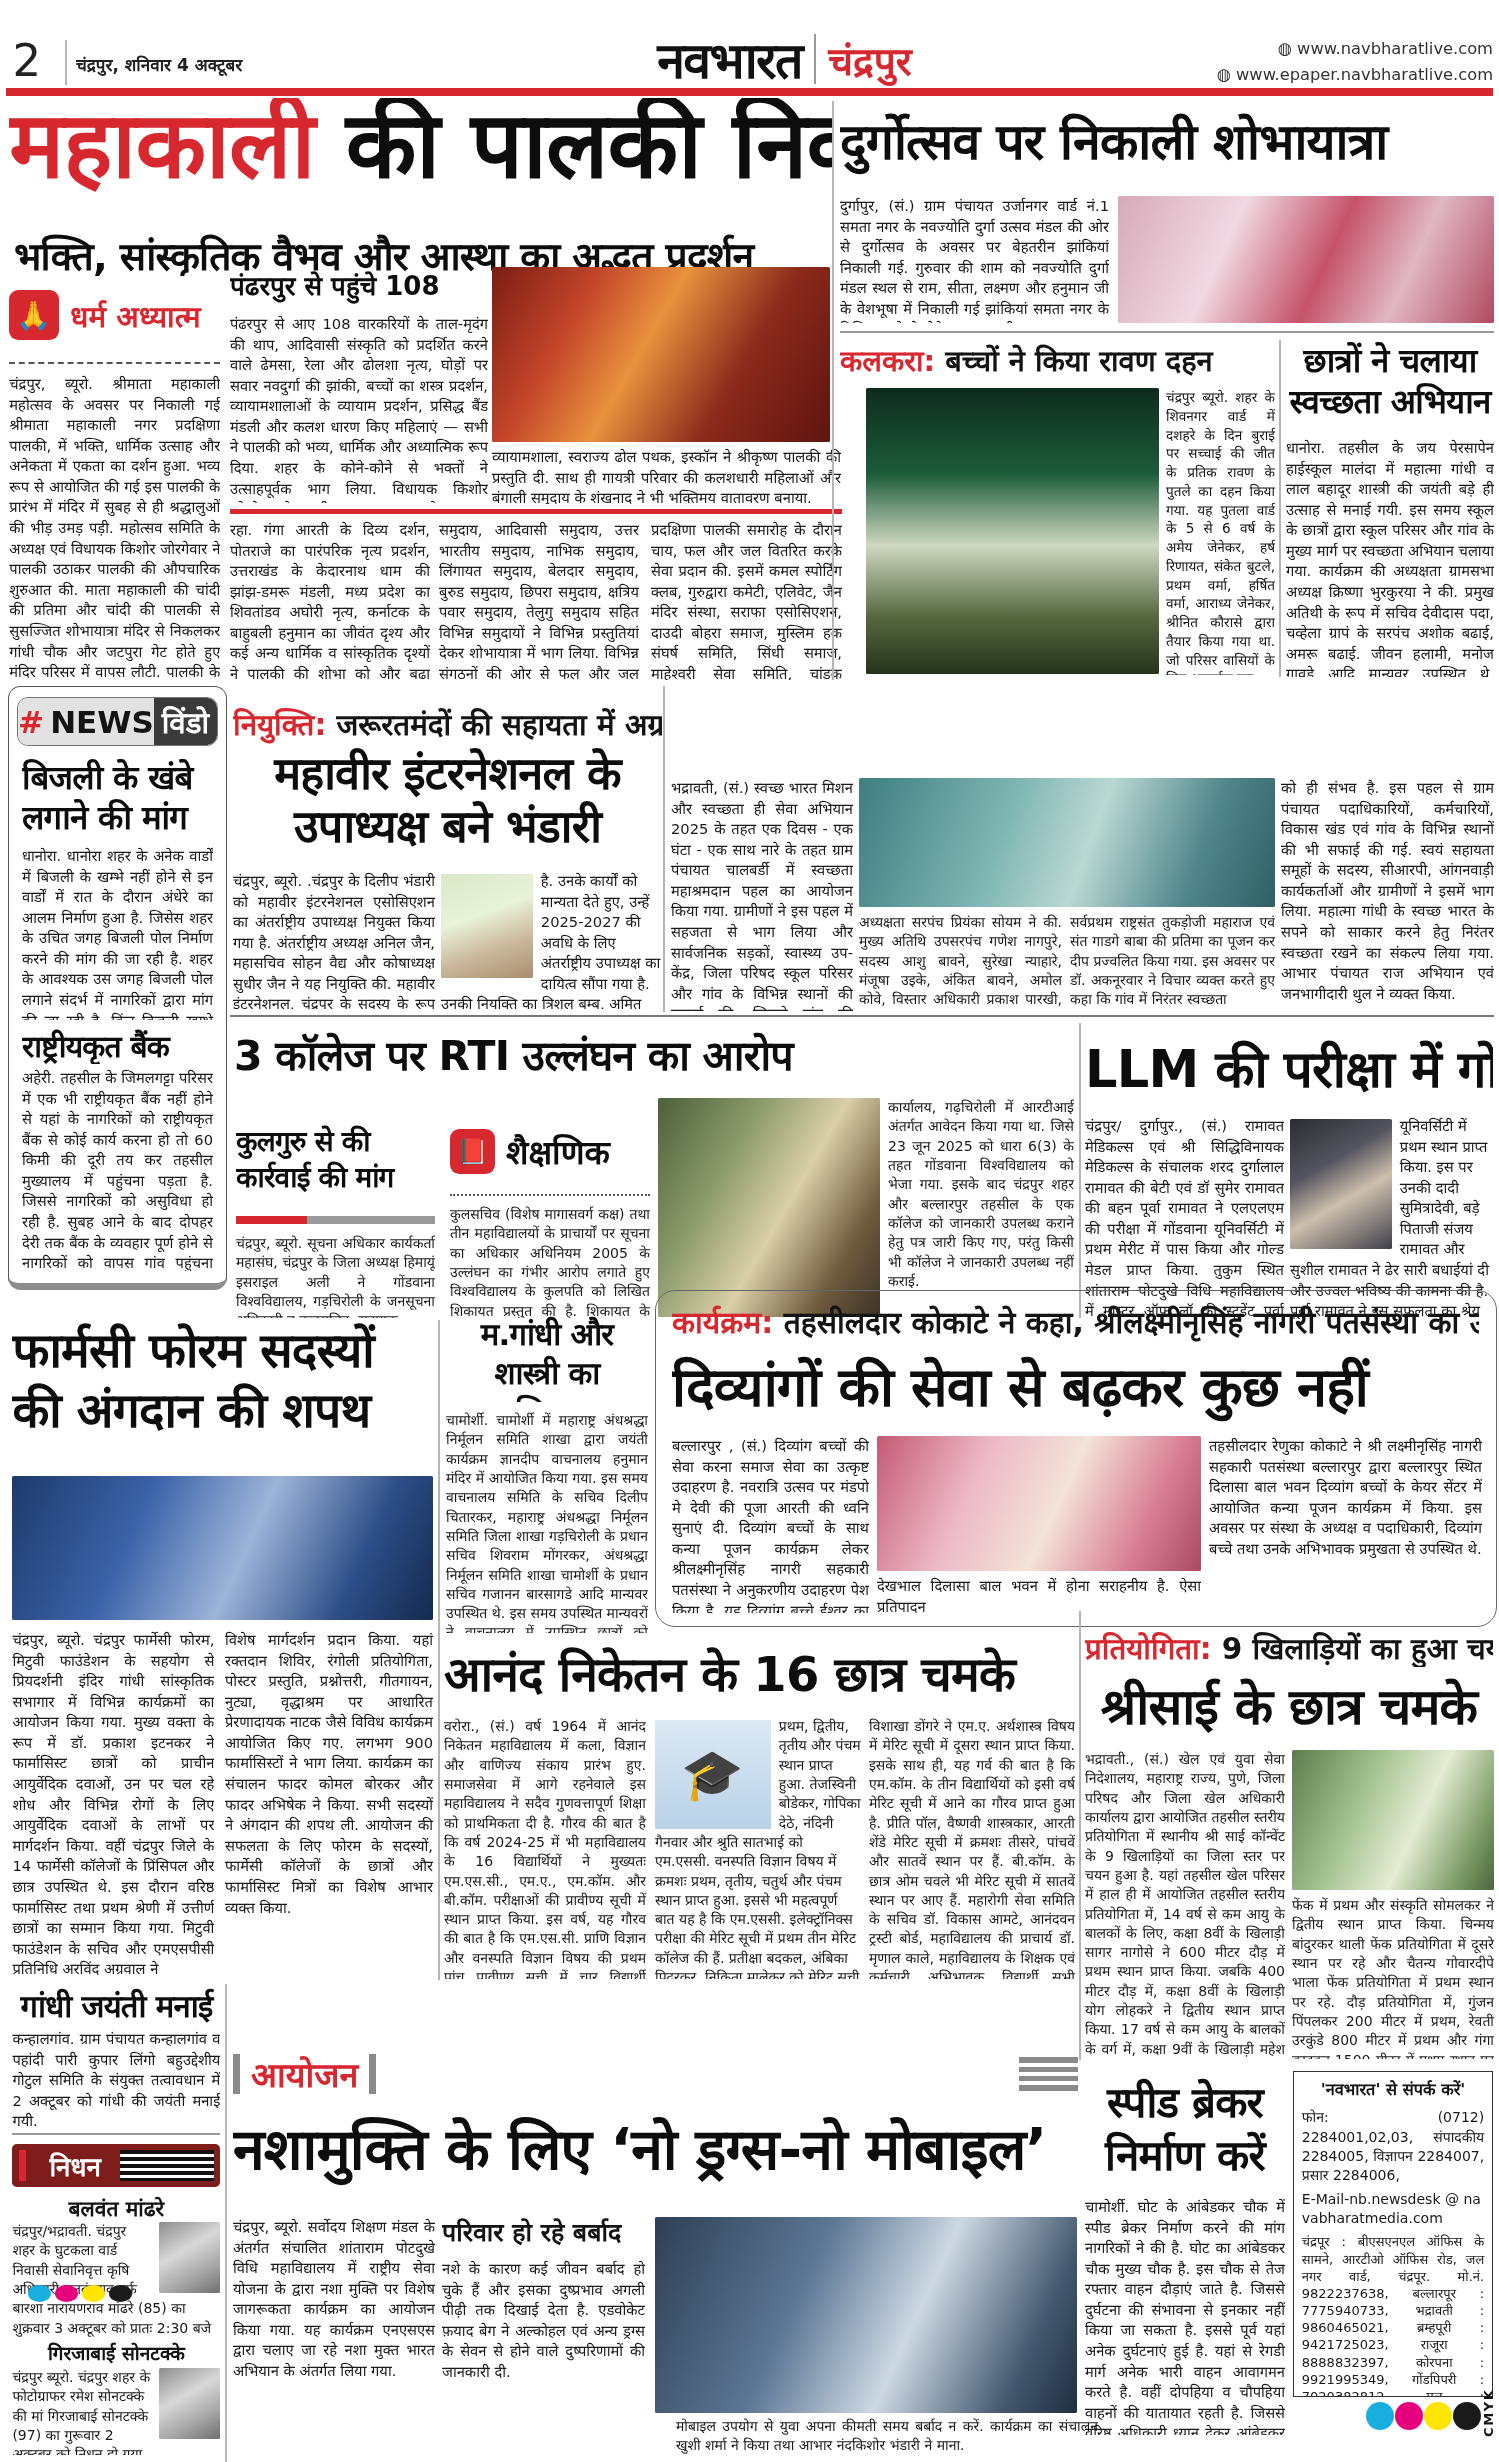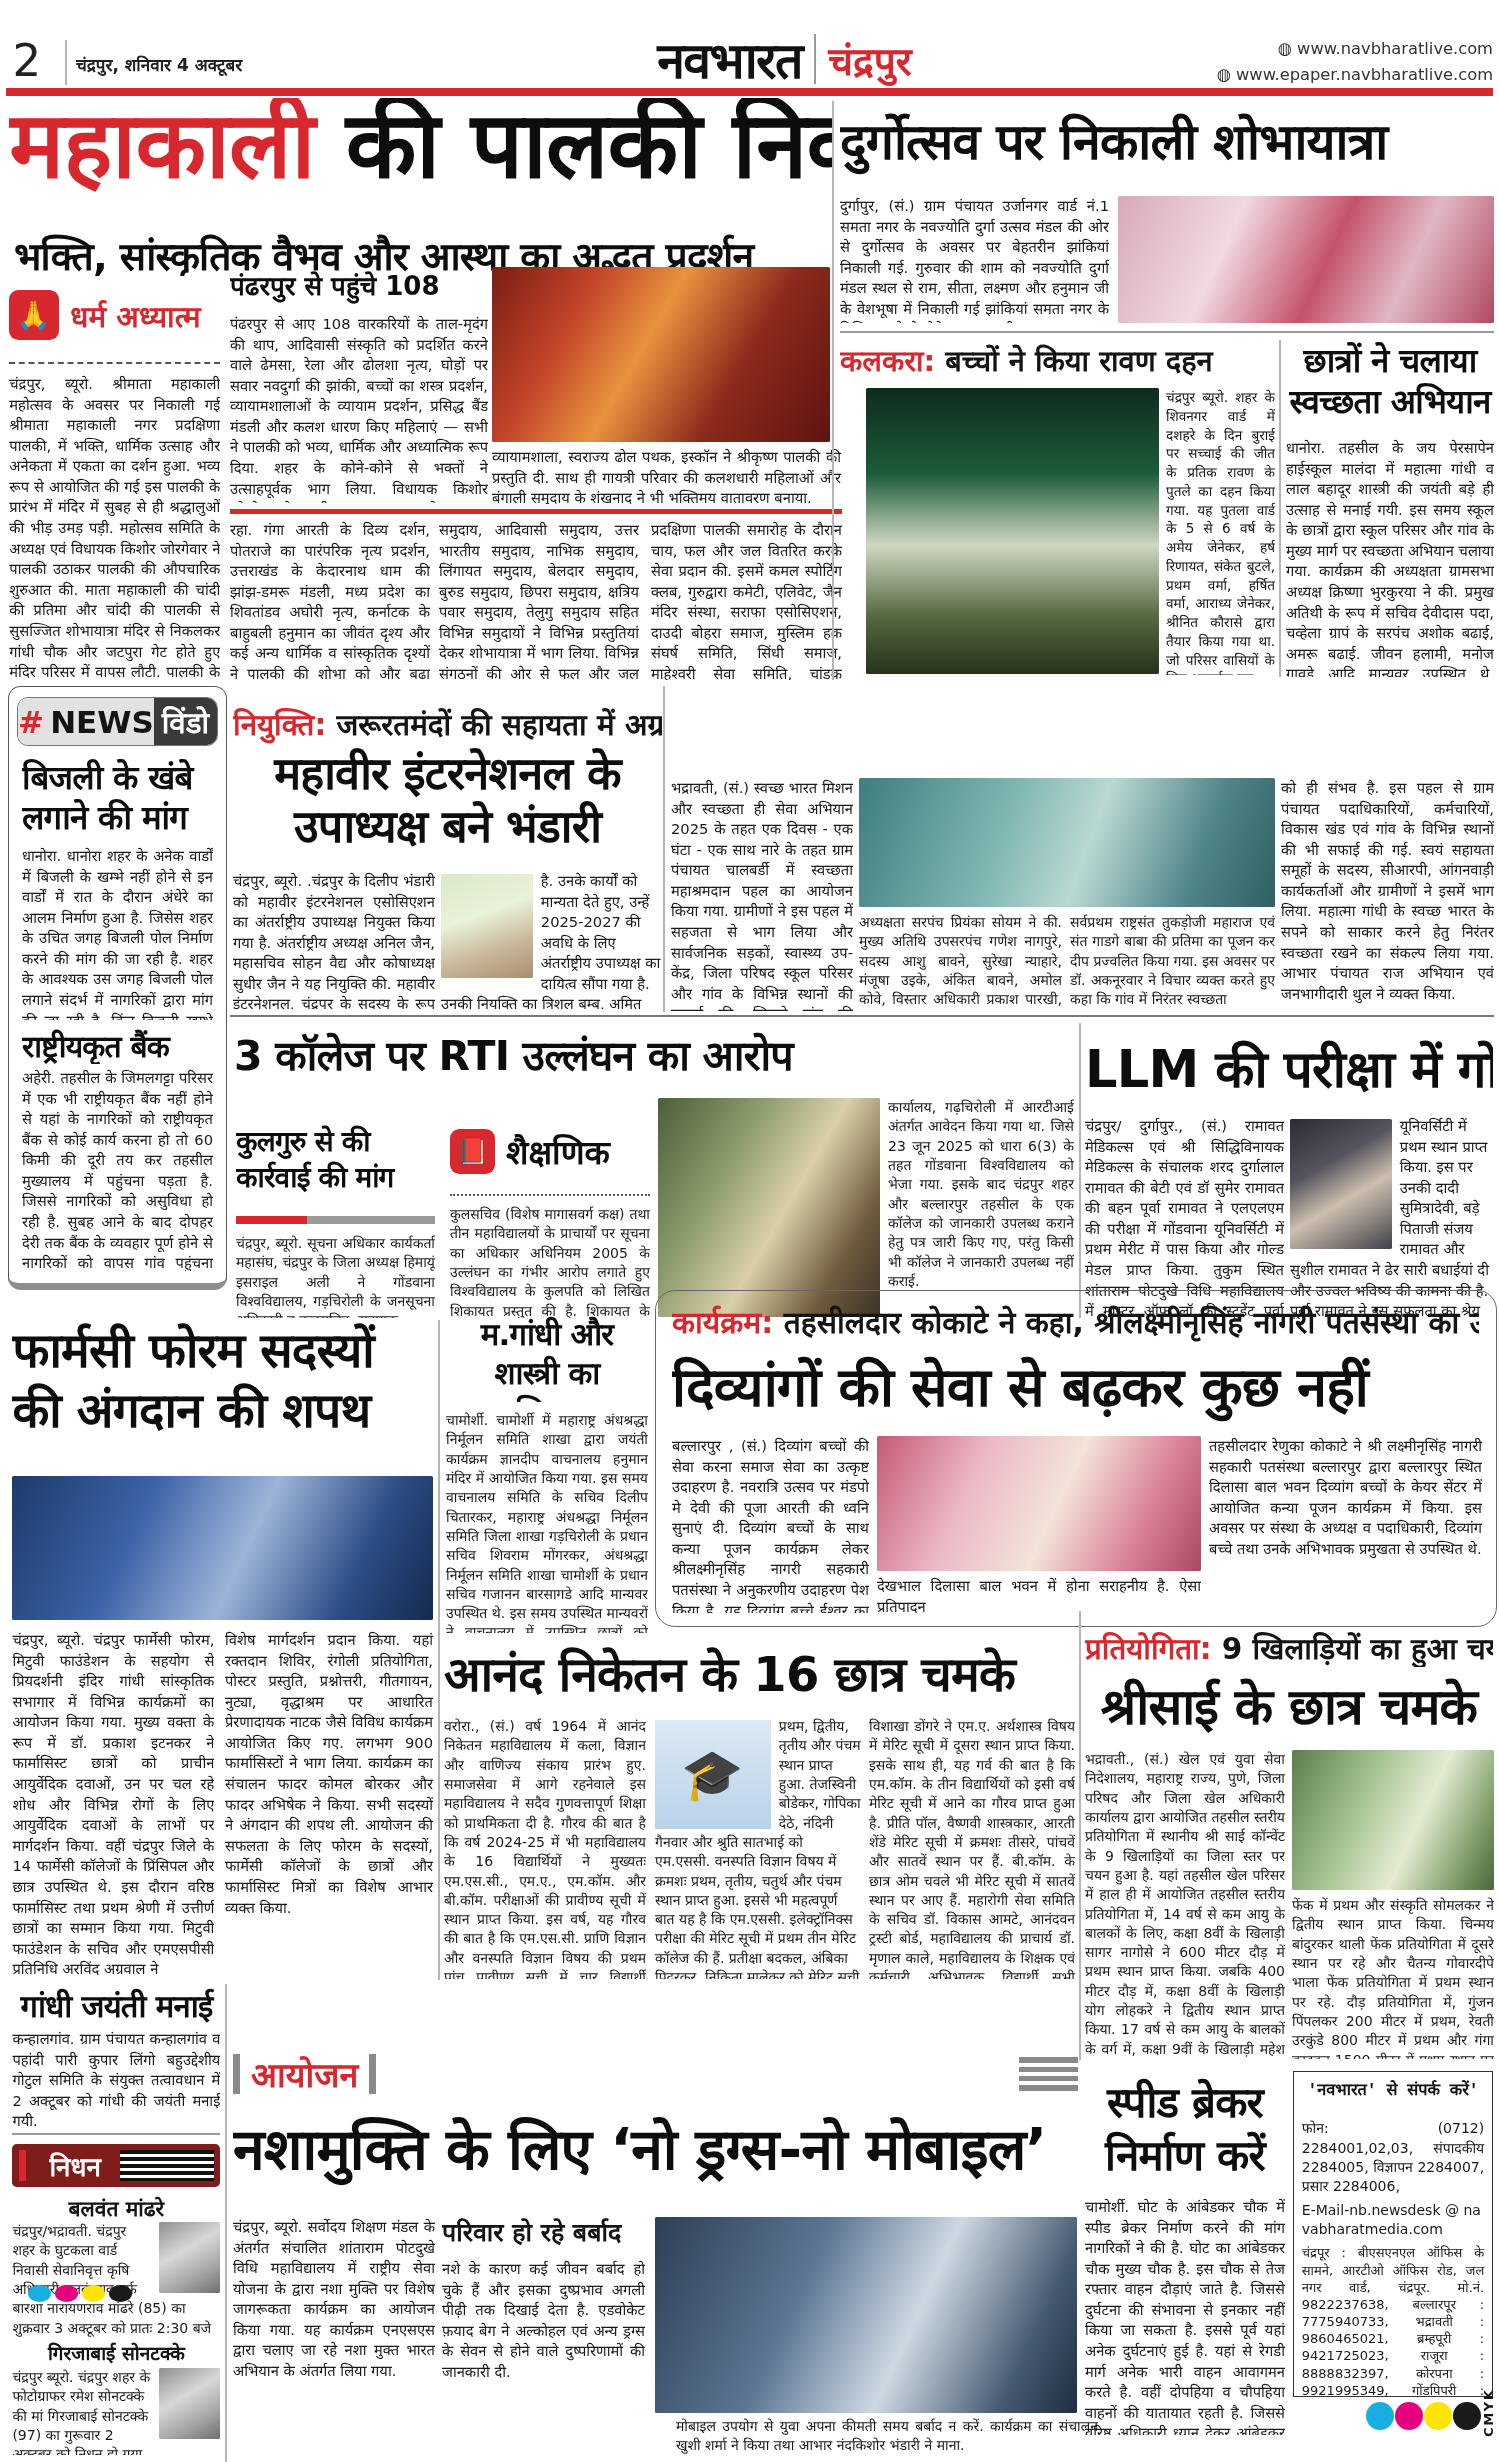--- a/index.html
+++ b/index.html
@@ -246,21 +246,21 @@
   <div class="abs bt just" style="left:233px;top:2217px;width:202px;height:242px;">चंद्रपुर, ब्यूरो. सर्वोदय शिक्षण मंडल के अंतर्गत संचालित शांताराम पोटदुखे विधि महाविद्यालय में राष्ट्रीय सेवा योजना के द्वारा नशा मुक्ति पर विशेष जागरूकता कार्यक्रम का आयोजन किया गया. यह कार्यक्रम एनएसएस द्वारा चलाए जा रहे नशा मुक्त भारत अभियान के अंतर्गत लिया गया.</div>
   <div class="abs bold" style="left:442px;top:2214px;width:203px;height:40px;font-size:25px;">परिवार हो रहे बर्बाद</div>
   <div class="abs bt just" style="left:442px;top:2259px;width:203px;height:200px;">नशे के कारण कई जीवन बर्बाद हो चुके हैं और इसका दुष्प्रभाव अगली पीढ़ी तक दिखाई देता है. एडवोकेट फ़याद बेग ने अल्कोहल एवं अन्य ड्रग्स के सेवन से होने वाले दुष्परिणामों की जानकारी दी.</div>
   <div class="photo ph-class" style="left:655px;top:2217px;width:422px;height:196px;"></div>
   <div class="abs bts just" style="left:676px;top:2417px;width:422px;height:43px;">मोबाइल उपयोग से युवा अपना कीमती समय बर्बाद न करें. कार्यक्रम का संचालन खुशी शर्मा ने किया तथा आभार नंदकिशोर भंडारी ने माना.</div>
 
   <div class="abs hl center" style="left:1085px;top:2077px;width:200px;height:109px;font-size:42px;line-height:1.25;">स्पीड ब्रेकर निर्माण करें</div>
   <div class="abs bt just" style="left:1085px;top:2197px;width:200px;height:238px;">चामोर्शी. घोट के आंबेडकर चौक में स्पीड ब्रेकर निर्माण करने की मांग नागरिकों ने की है. घोट का आंबेडकर चौक मुख्य चौक है. इस चौक से तेज रफ्तार वाहन दौड़ाएं जाते है. जिससे दुर्घटना की संभावना से इनकार नहीं किया जा सकता है. इससे पूर्व यहां अनेक दुर्घटनाएं हुई है. यहां से रेगडी मार्ग अनेक भारी वाहन आवागमन करते है. वहीं दोपहिया व चौपहिया वाहनों की यातायात रहती है. जिससे वरिष्ठ अधिकारी ध्यान देकर आंबेडकर चौक में स्पीड ब्रेकर निर्माण करने की मांग नागरिकों द्वारा हो रही है.</div>
 
   <div class="abs" style="left:1293px;top:2071px;width:200px;height:326px;border:1.6px solid #333;padding:6.2px 7.8px;box-sizing:border-box;">
-    <div class="bold center" style="font-size:16.3px;margin-bottom:19px;font-family:Liberation Mono, monospace;">'नवभारत' से संपर्क करें'</div>
+    <div class="bold center" style="font-size:16.3px;margin-bottom:8px;">'नवभारत' से संपर्क करें'</div>
     <div class="bts just" style="margin-bottom:4.7px;">फोन: (0712) 2284001,02,03, संपादकीय 2284005, विज्ञापन 2284007, प्रसार 2284006,</div>
     <div class="bts" style="margin-bottom:4.7px;word-break:break-all;">E-Mail-nb.newsdesk @ navabharatmedia.com</div>
     <div class="bts just" style="font-size:13px;line-height:1.32;">चंद्रपूर : बीएसएनएल ऑफिस के सामने, आरटीओ ऑफिस रोड, जल नगर वार्ड, चंद्रपूर. मो.नं. 9822237638, बल्लारपूर : 7775940733, भद्रावती : 9860465021, ब्रम्हपूरी : 9421725023, राजूरा : 8888832397, कोरपना : 9921995349, गोंडपिपरी : 7020382812, मूल : 9420139529, चिमूर : 9637759990, नागभीड : 9156511338, सिंदेवाही : 9405682100, सावली : 9579473353, वरोरा : 9822664113, पोंभूर्णा : 7558609603.</div>
   </div>
 
   <div class="abs" style="left:28px;top:2285px;width:116px;height:20px;">
     <span class="dot" style="width:23px;height:17px;background:#19aee0;"></span>
     <span class="dot" style="width:23px;height:17px;background:#e6007e;"></span>
     <span class="dot" style="width:23px;height:17px;background:#ffe400;"></span>
     <span class="dot" style="width:23px;height:17px;background:#1a1a1a;"></span>

